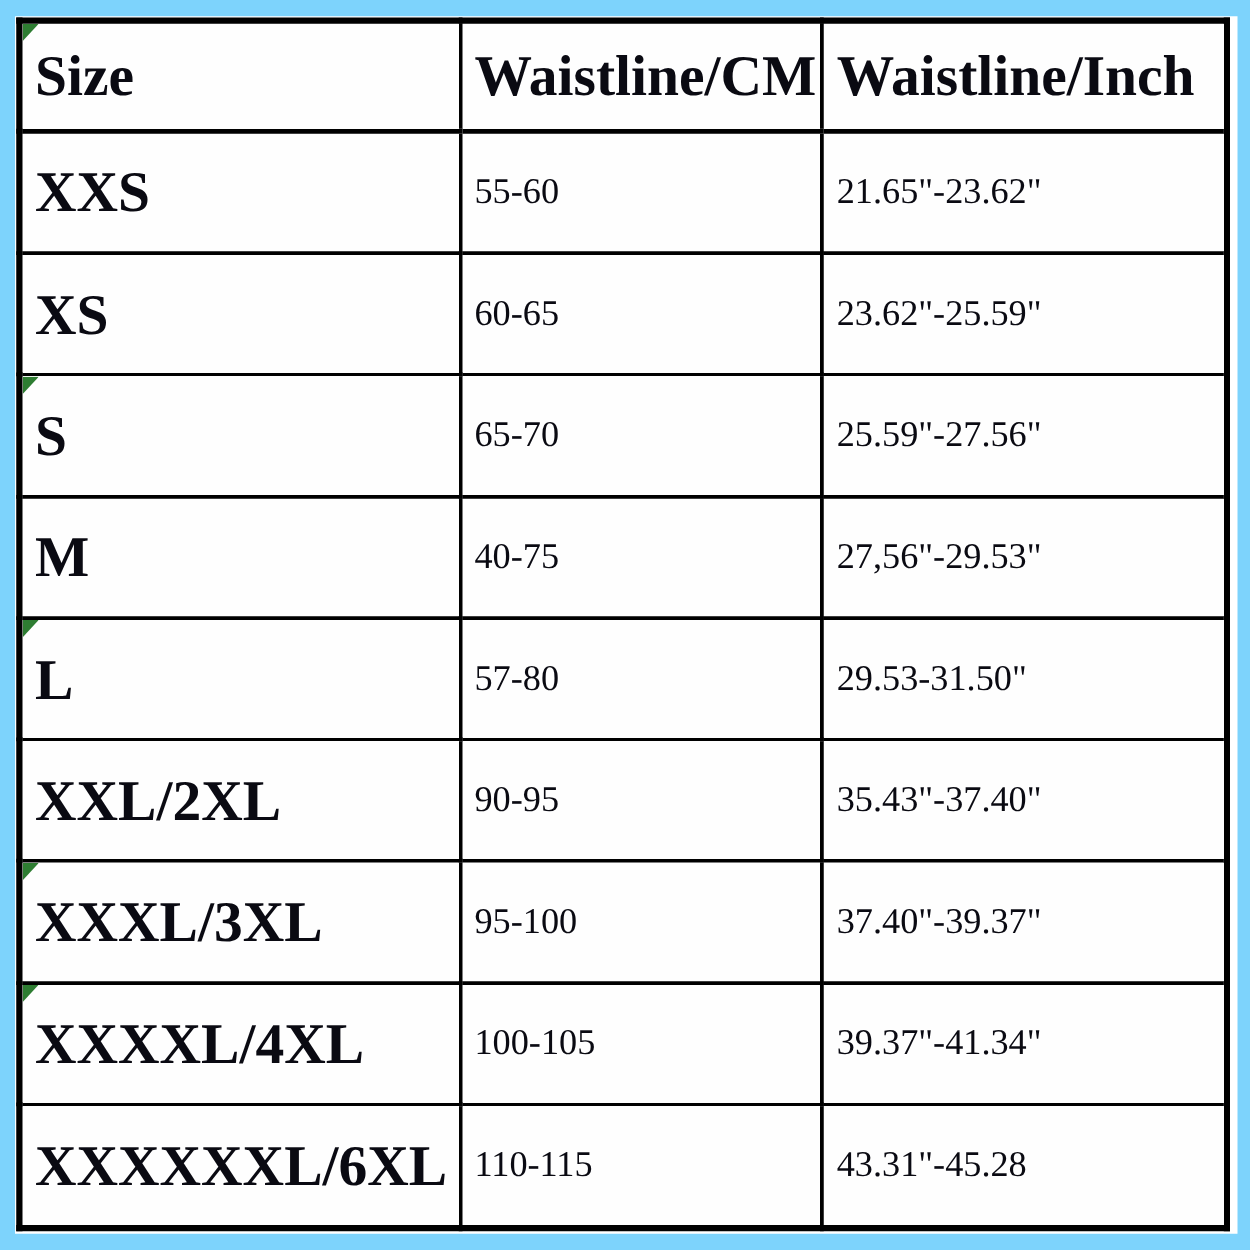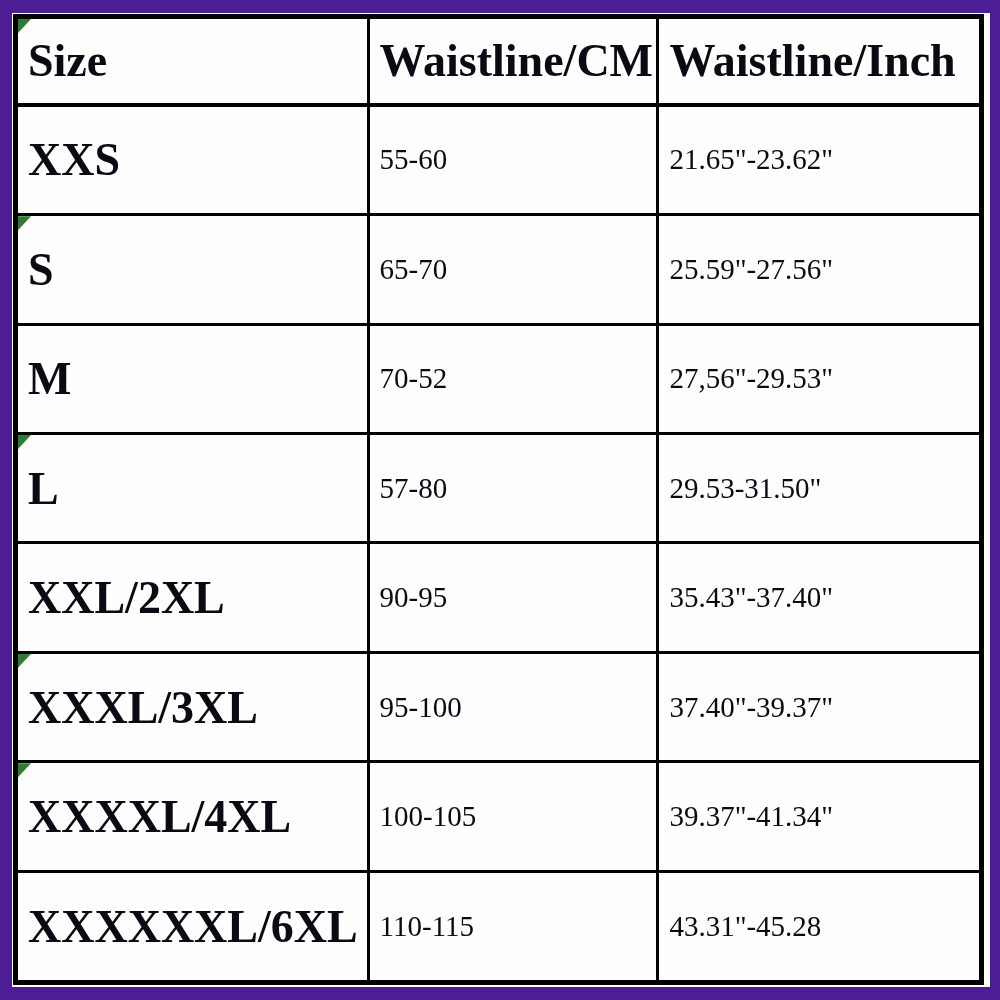--- a/index.html
+++ b/index.html
@@ -9,21 +9,21 @@
   body {
     width: 1000px;
     height: 1000px;
     position: relative;
     background: #0c0c0c;
     font-family: "Liberation Serif", "DejaVu Serif", serif;
   }
   .frame {
     position: absolute;
     inset: 0;
-    background: #4c1d95;
+    background: #7dd3fc;
     padding-left: 16px;
   }
   .panel {
     position: absolute;
     left: 12px;
     top: 13px;
     right: 10px;
     bottom: 13px;
     background: #ffffff;
   }
@@ -105,32 +105,40 @@
         <tr>
           <th class="size-cell">
             
             <span>XXS</span>
           </th>
           <td>55-60</td>
           <td>21.65"-23.62"</td>
         </tr>
         <tr>
           <th class="size-cell">
+            
+            <span>XS</span>
+          </th>
+          <td>60-65</td>
+          <td>23.62"-25.59"</td>
+        </tr>
+        <tr>
+          <th class="size-cell">
             <span class="flag"></span>
             <span>S</span>
           </th>
           <td>65-70</td>
           <td>25.59"-27.56"</td>
         </tr>
         <tr>
           <th class="size-cell">
             
             <span>M</span>
           </th>
-          <td>70-52</td>
+          <td>40-75</td>
           <td>27,56"-29.53"</td>
         </tr>
         <tr>
           <th class="size-cell">
             <span class="flag"></span>
             <span>L</span>
           </th>
           <td>57-80</td>
           <td>29.53-31.50"</td>
         </tr>

